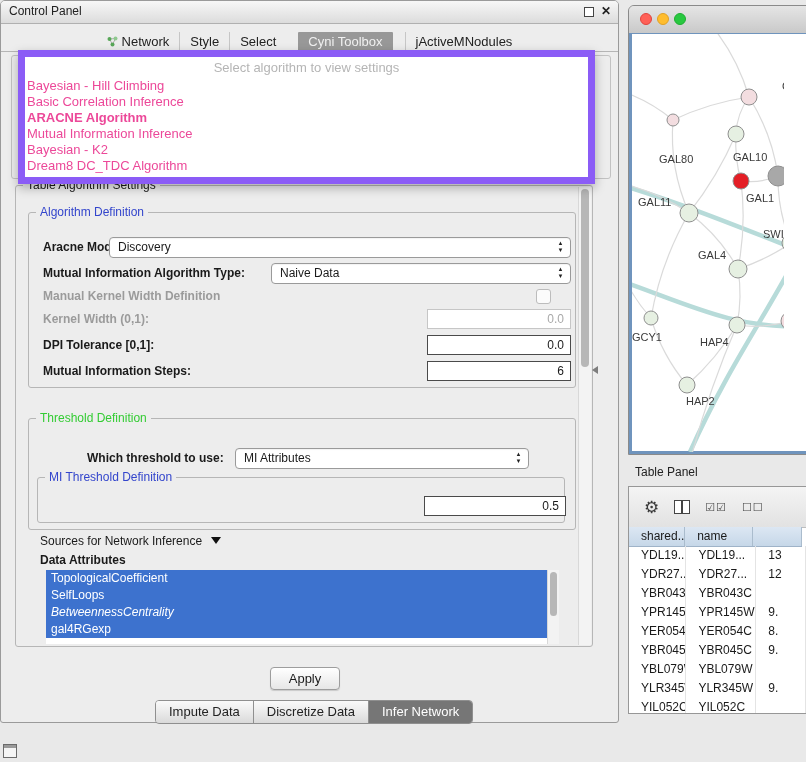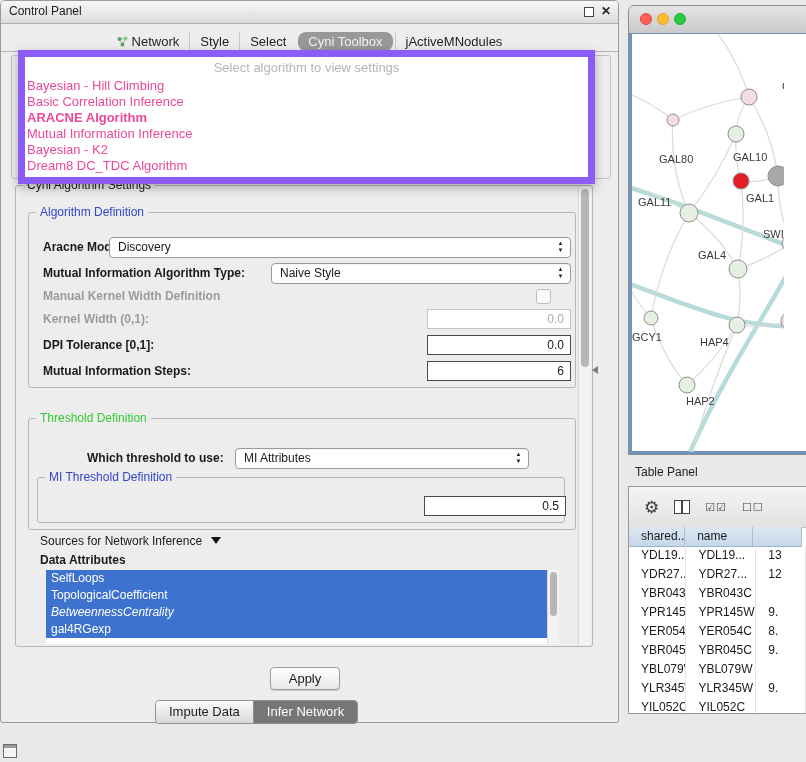--- a/index.html
+++ b/index.html
@@ -10,21 +10,21 @@
        border:1px solid #9a9a9a;border-radius:5px 5px 3px 3px;box-sizing:border-box}
   .titlebar{position:absolute;left:0;top:0;right:0;height:22px;border-radius:4px 4px 0 0;
        background:linear-gradient(#f7f7f7,#dcdcdc);border-bottom:1px solid #b0b0b0}
   .cp-title{position:absolute;left:8px;top:3px;font-size:12px;color:#222}
   .float-btn{position:absolute;right:24px;top:6px;width:8px;height:8px;border:1.5px solid #444;background:#fff}
   .close-btn{position:absolute;right:7px;top:3px;font-size:12px;font-weight:bold;color:#222;cursor:default}
   #tabs-row{position:absolute;left:0;top:30px;right:0;height:20px;display:flex;justify-content:center;
        align-items:center;border-bottom:1px solid #b5b5b5}
   .tab{padding:2px 10px;font-size:13px;color:#222;display:flex;align-items:center;gap:4px;white-space:nowrap}
   .tab + .tab{border-left:1px solid #c6c6c6}
-  .tab.active{background:#989898;color:#f1f1f1;border-radius:8px;border-left:none;margin:0 2px}
+  .tab.active{background:#989898;color:#f1f1f1;border-radius:1px;border-left:none;margin:0 12px}
   .tab-icon{display:inline-flex}
   
   #hidden-group-frag{position:absolute;left:10px;top:54px;width:598px;height:122px;
        border:1px solid #c2c2c2;border-radius:3px}
   #combo-frag{position:absolute;left:569px;top:89px;width:16px;height:22px;background:#fff;
        border:2px solid #85abdb;border-radius:0 6px 6px 0}
   
   #algo-popup{position:absolute;left:17px;top:49px;width:563px;background:#fff;border:7px solid #8b5cf6;
        box-shadow:0 4px 10px rgba(0,0,0,.28);z-index:10;padding-bottom:3px}
   .dd-placeholder{height:21px;line-height:21px;text-align:center;color:#b5b5b5;font-size:13px}
@@ -144,37 +144,37 @@
         <div class="dd-item">Bayesian - Hill Climbing</div>
         <div class="dd-item">Basic Correlation Inference</div>
         <div class="dd-item selected">ARACNE Algorithm</div>
         <div class="dd-item">Mutual Information Inference</div>
         <div class="dd-item">Bayesian - K2</div>
         <div class="dd-item">Dream8 DC_TDC Algorithm</div>
       </div>
   </div>
 
   <div id="settings-group" class="groupbox" style="left:14px;top:184px;width:578px;height:462px">
-    <span class="gb-title">Cyni Algorithm Settings</span>
+    <span class="gb-title">Table Algorithm Settings</span>
 
     <div class="groupbox" style="left:12px;top:26px;width:548px;height:176px">
       <span class="gb-title blue">Algorithm Definition</span>
 
       <span class="lbl" style="left:14px;top:24px">Aracne Mode:</span>
       <div class="combo" style="left:80px;top:24px;width:434px">
         <span>Discovery</span>
         <span class="arrows">
             <i>▲</i>
             <i>▼</i>
           </span>
       </div>
 
       <span class="lbl" style="left:14px;top:50px">Mutual Information Algorithm Type:</span>
       <div class="combo" style="left:242px;top:50px;width:272px">
-        <span>Naive Style</span>
+        <span>Naive Data</span>
         <span class="arrows">
             <i>▲</i>
             <i>▼</i>
           </span>
       </div>
 
       <span class="lbl disabled" style="left:14px;top:73px">Manual Kernel Width Definition</span>
       <span class="cbox" style="left:507px;top:76px"></span>
 
       <span class="lbl disabled" style="left:14px;top:96px">Kernel Width (0,1):</span>
@@ -206,38 +206,39 @@
       </div>
     </div>
 
     <div class="section-row" style="left:24px;top:348px;font-weight:normal">
       <span>Sources for Network Inference</span>
       <span class="down-tri"></span>
     </div>
     <span class="lbl" style="left:24px;top:364px">Data Attributes</span>
 
     <div id="attr-list">
+        <div class="attr-item" style="background: rgb(61, 114, 206);">TopologicalCoefficient</div>
         <div class="attr-item" style="background: rgb(61, 114, 206);">SelfLoops</div>
-        <div class="attr-item" style="background: rgb(61, 114, 206);">TopologicalCoefficient</div>
         <div class="attr-item" style="background: rgb(61, 114, 206); font-style: italic;">BetweennessCentrality</div>
         <div class="attr-item" style="background: rgb(61, 114, 206);">gal4RGexp</div>
       </div>
     <div class="vscroll" style="left:531px;top:384px;width:12px;height:74px">
       <div class="vthumb" style="top:2px;height:44px"></div>
     </div>
 
     <div class="vscroll" style="right:1px;top:1px;width:13px;height:458px">
       <div class="vthumb" style="top:2px;height:178px"></div>
     </div>
   </div>
 
   <div id="apply-btn">Apply</div>
 
   <div id="bottom-tabs">
       <div class="seg">Impute Data</div>
+      <div class="seg">Discretize Data</div>
       <div class="seg active">Infer Network</div>
     </div>
 </div>
 
 <div id="network-window">
   <div class="mac-titlebar">
     <span class="tl red"></span>
     <span class="tl yellow"></span>
     <span class="tl green"></span>
   </div>

